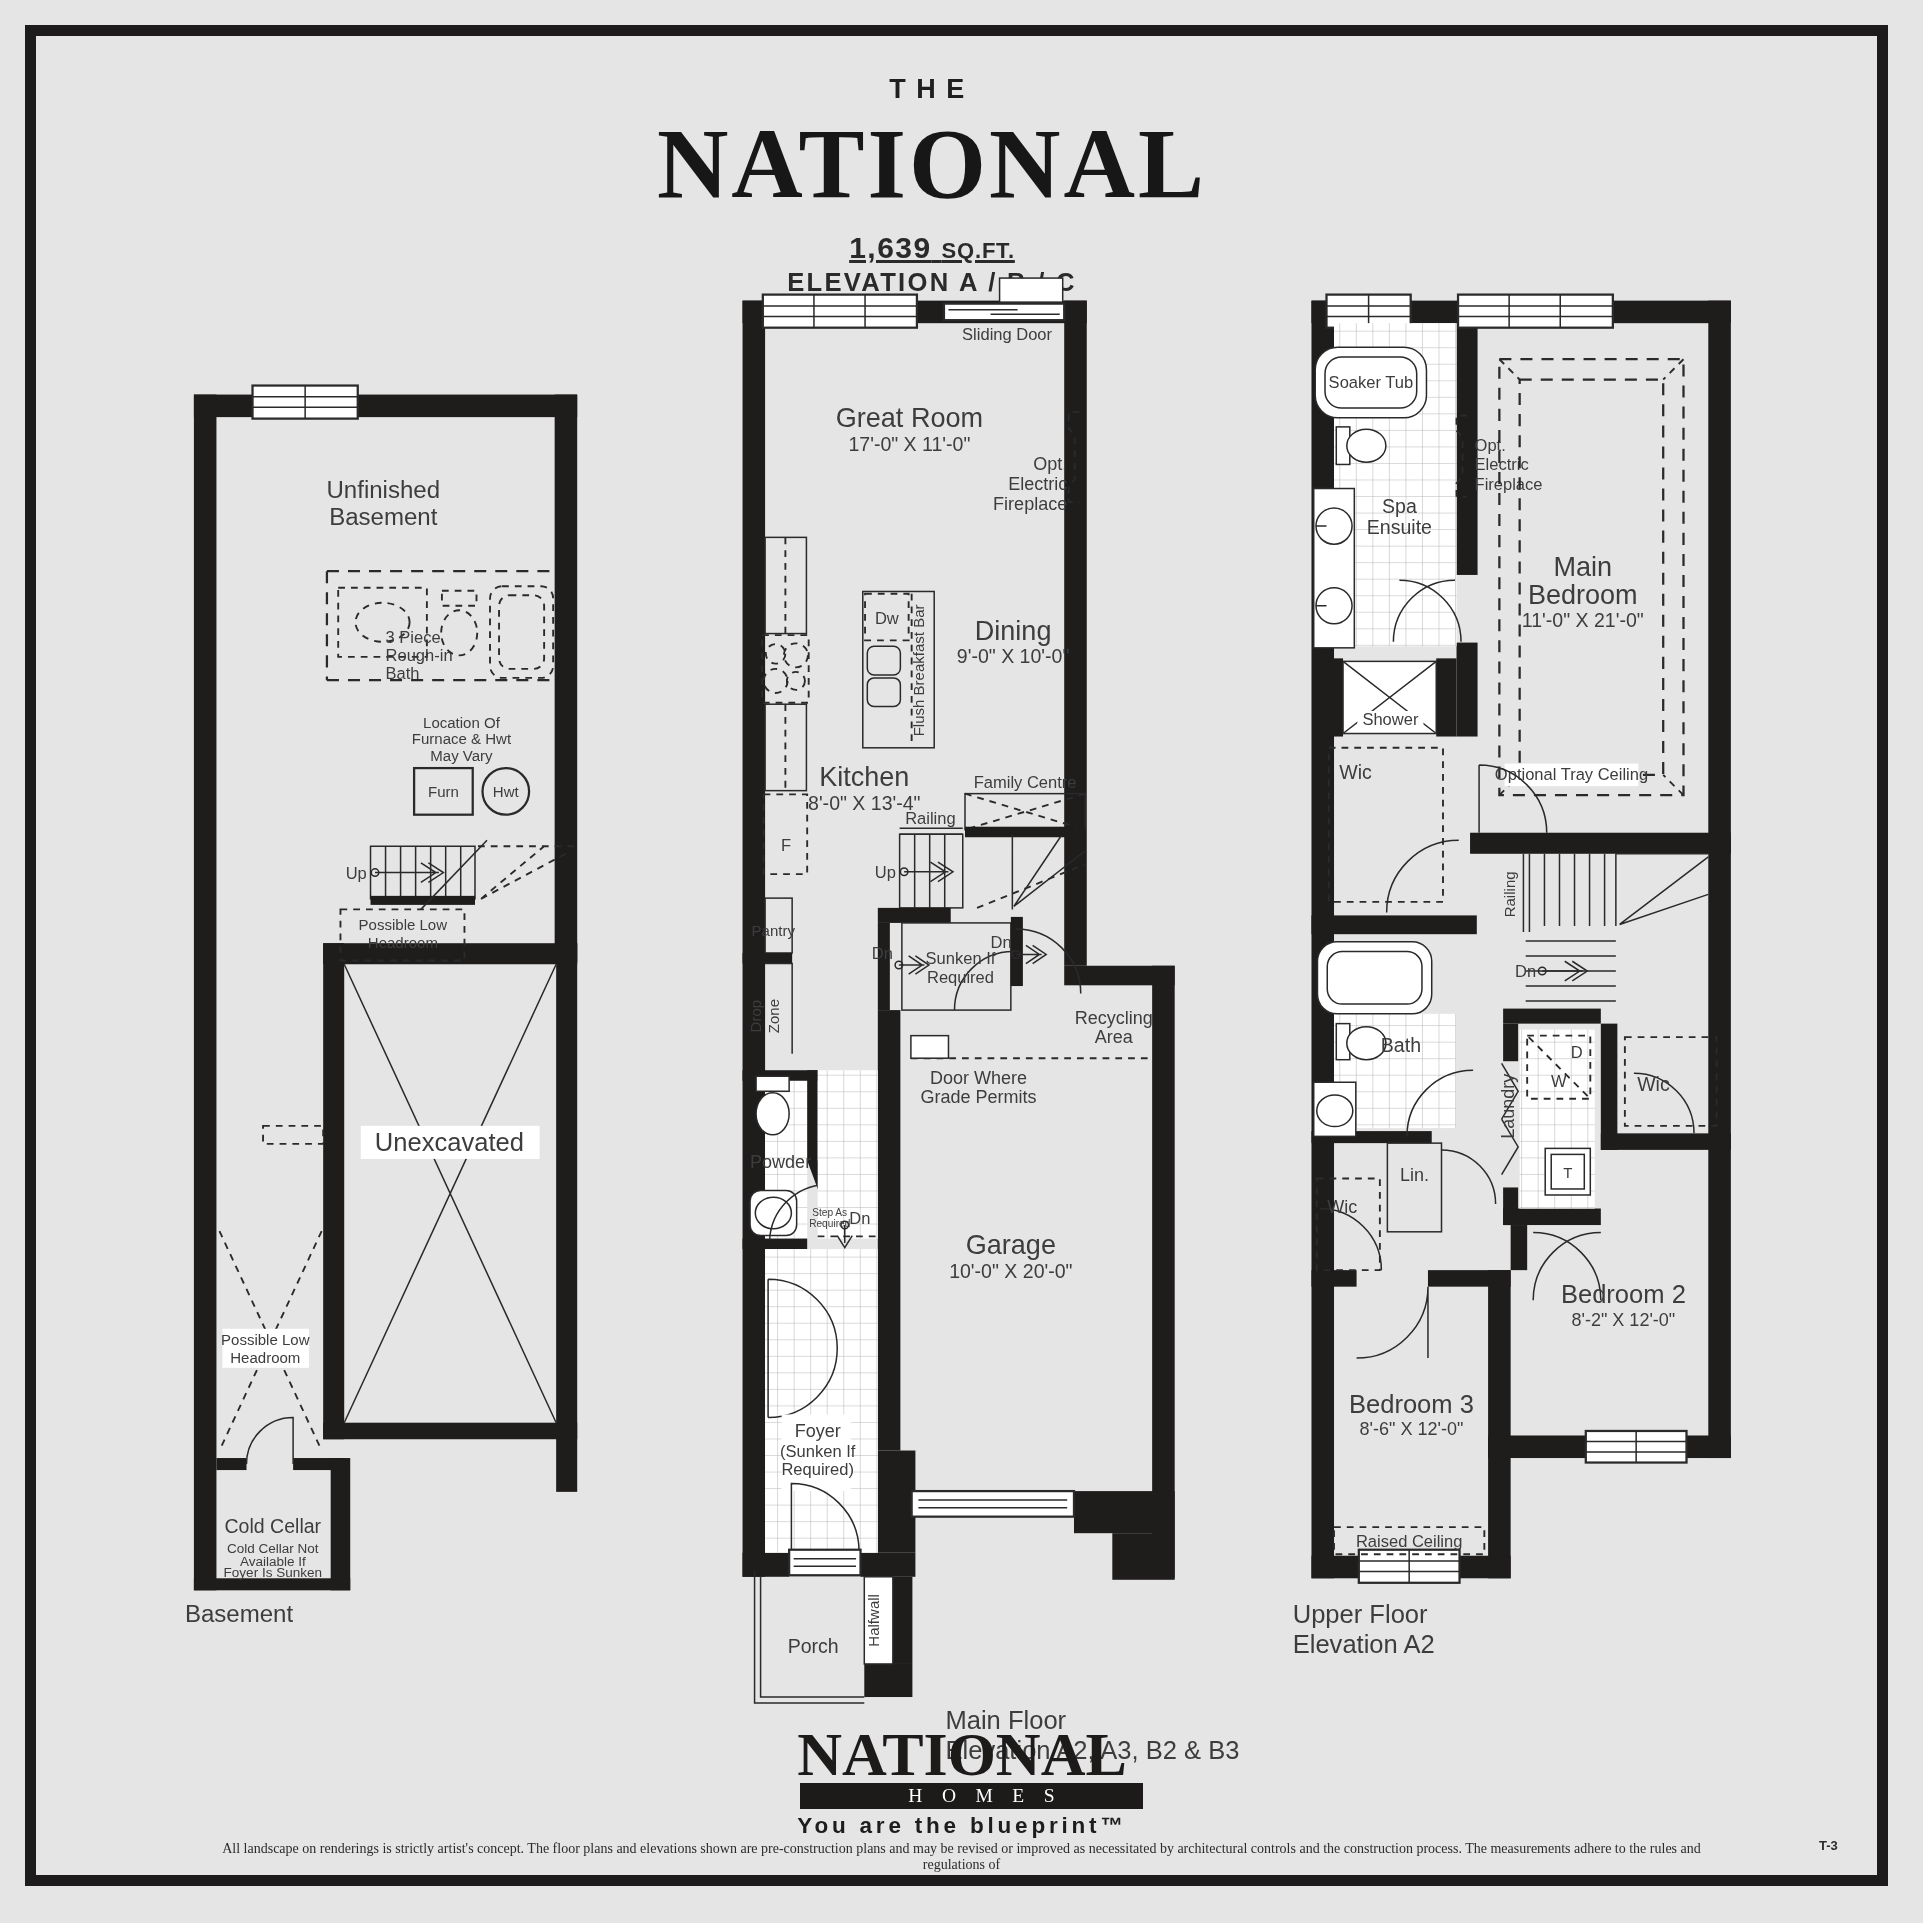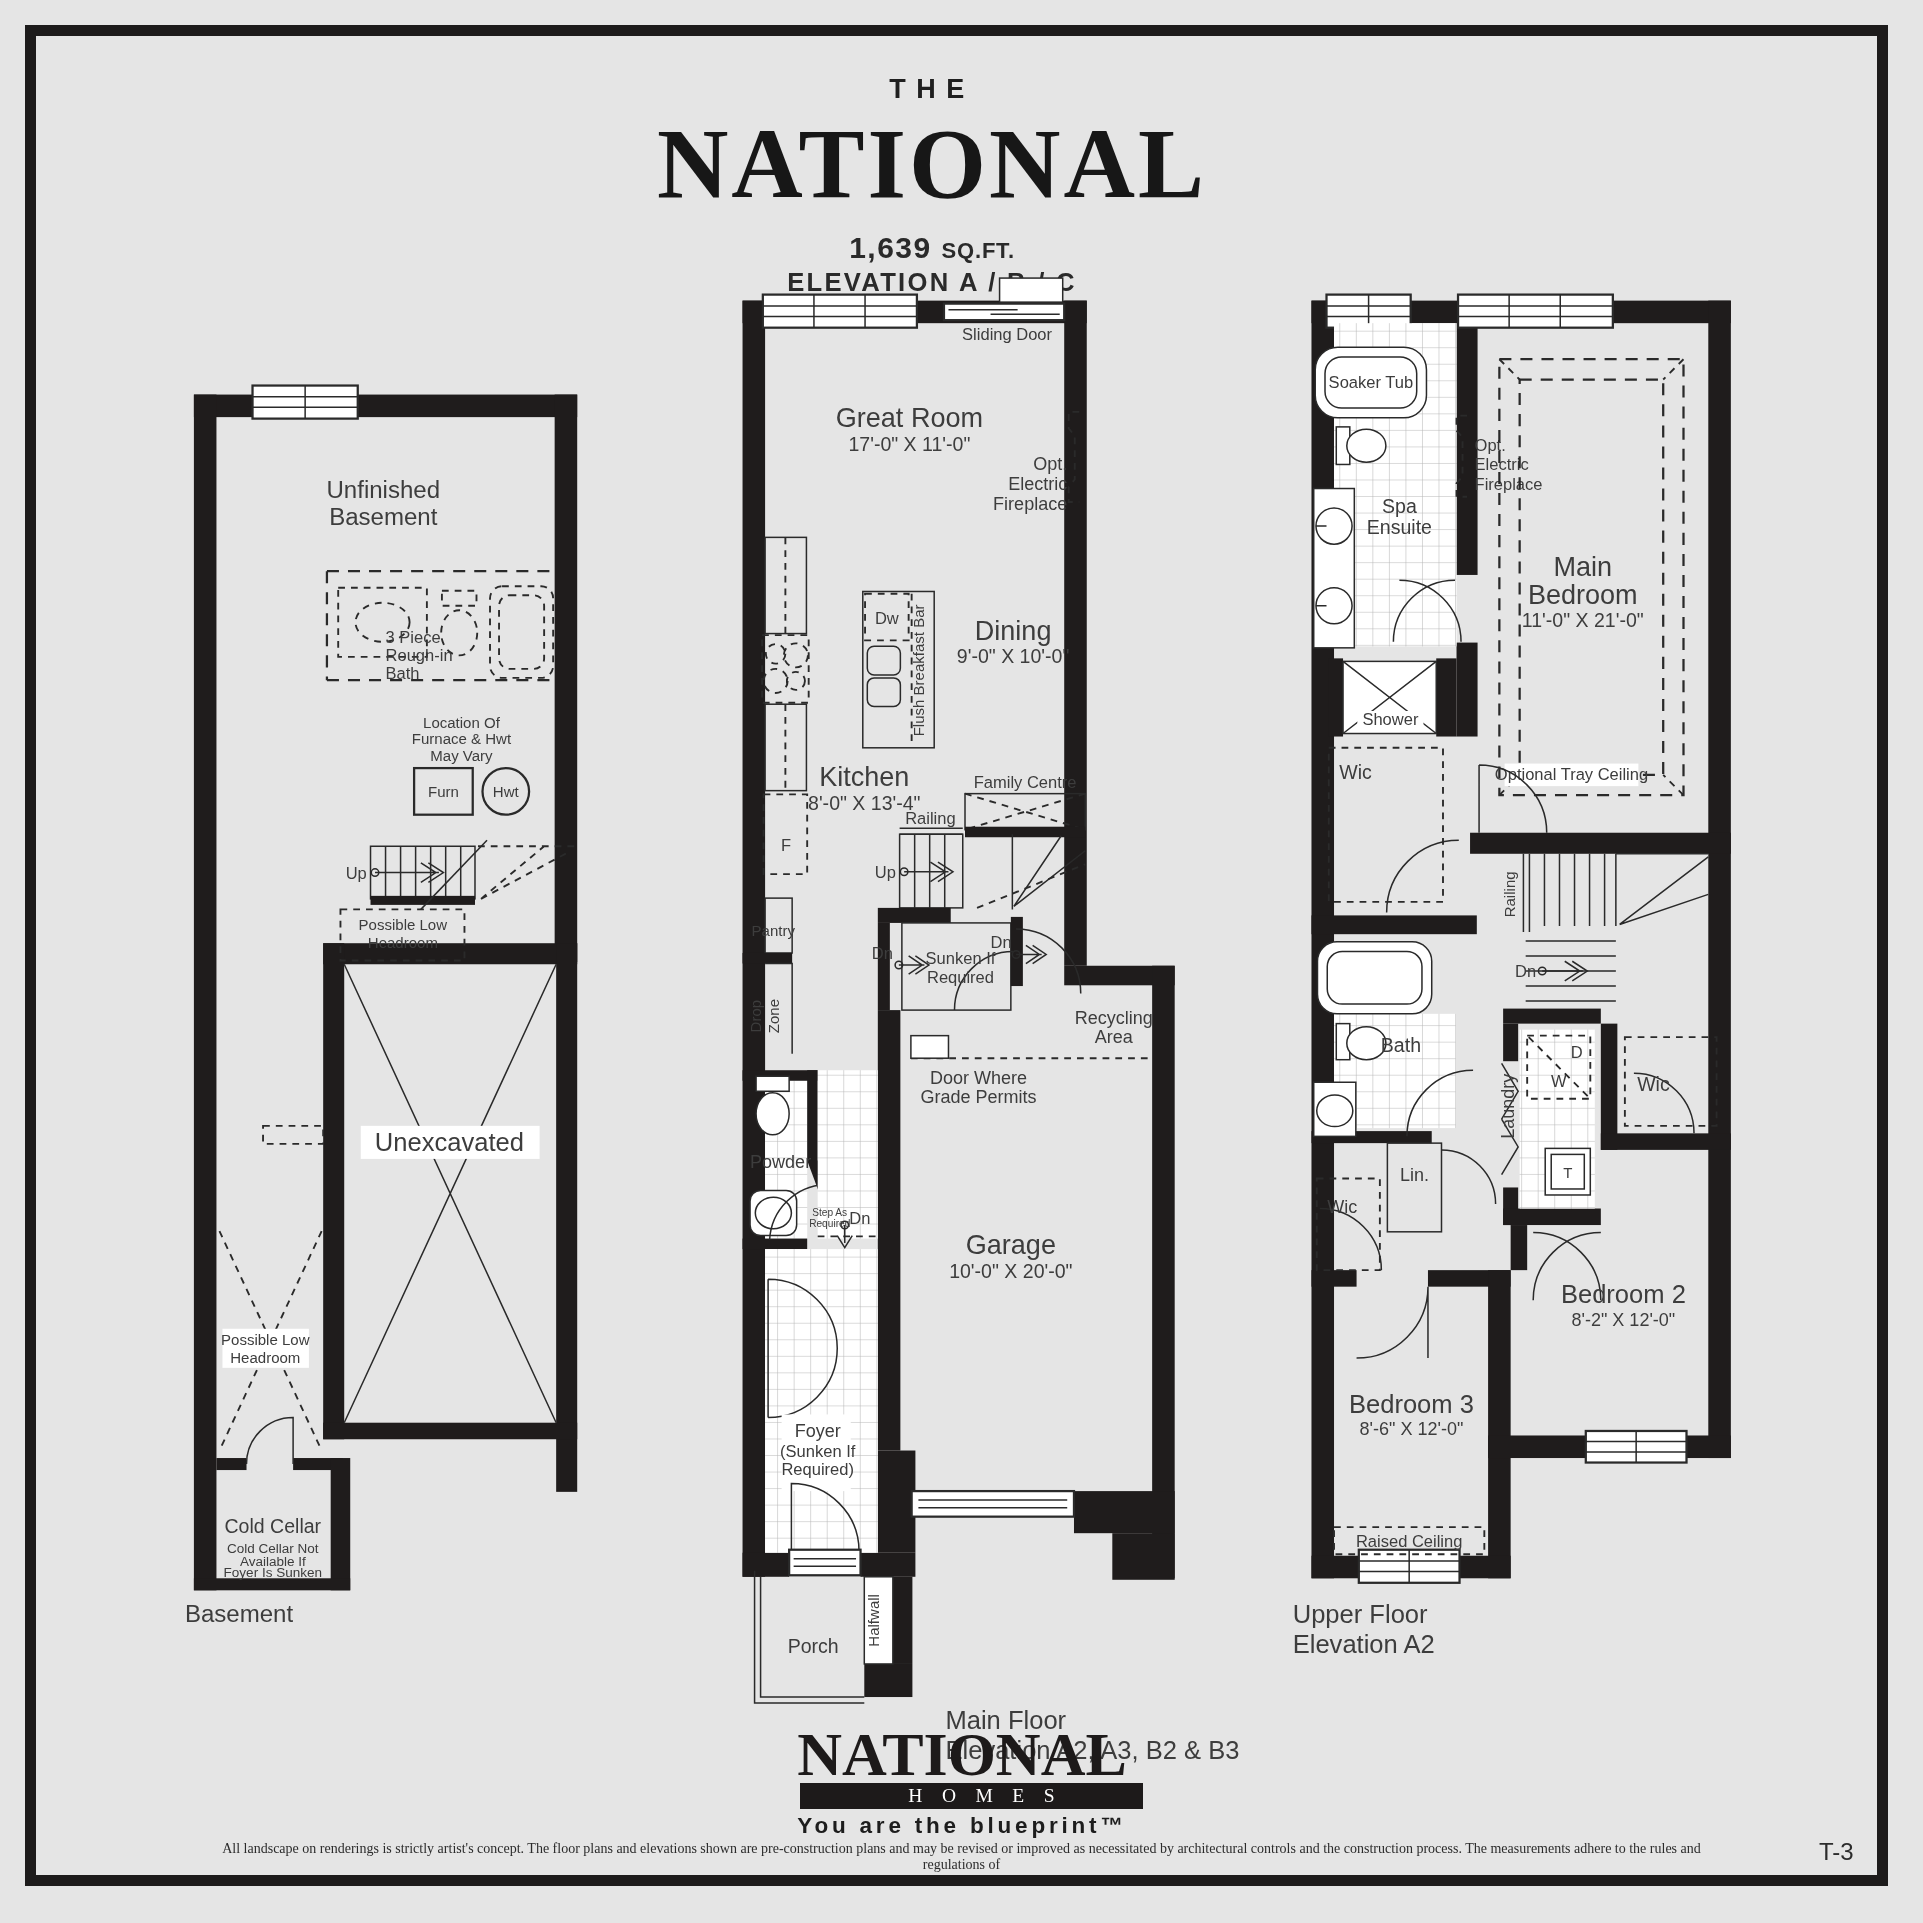--- a/index.html
+++ b/index.html
@@ -6,21 +6,21 @@
   #page{position:relative;width:1924px;height:1924px;background:#e5e5e5;overflow:hidden;
         font-family:"Liberation Sans",sans-serif;color:#3d3d3d;}
   #frame{position:absolute;left:25px;top:25px;width:1863px;height:1861px;
          border:11.3px solid #1d1b1b;box-sizing:border-box;}
   .abs{position:absolute;}
   .ctr{text-align:center;}
   .hdr{left:624px;width:616px;}
   #t-the{top:74px;font-size:27px;letter-spacing:10.5px;color:#1f1f1f;font-weight:600;}
   #t-name{top:107px;font-size:99px;font-family:"Liberation Serif",serif;font-weight:600;
           letter-spacing:3px;color:#171717;}
-  #t-sqft{top:231px;font-size:30px;font-weight:600;color:#2a2a2a;letter-spacing:1.5px;}
+  #t-sqft{top:231px;font-size:30px;font-weight:600;color:#2a2a2a;letter-spacing:1.5px;text-decoration:underline;}
   #t-sqft .unit{font-size:22px;letter-spacing:0.8px;}
   #t-elev{top:268px;font-size:25.6px;font-weight:600;letter-spacing:2.3px;color:#2a2a2a;}
   svg text{font-family:"Liberation Sans",sans-serif;fill:#3d3d3d;}
   .wall{fill:#1f1c1c;}
   .thin{fill:none;stroke:#2a2a2a;stroke-width:3;}
   .thin2{fill:none;stroke:#2a2a2a;stroke-width:2;}
   .dash{fill:none;stroke:#2a2a2a;stroke-width:3;stroke-dasharray:16 12;}
   .dashs{fill:none;stroke:#2a2a2a;stroke-width:2.5;stroke-dasharray:9 8;}
   .wfill{fill:#fff;}
   .ctrT{text-anchor:middle;}
@@ -32,21 +32,21 @@
   
   #logo-national{left:774px;width:376px;top:1719px;font-family:"Liberation Serif",serif;
       font-weight:700;font-size:62px;letter-spacing:0px;color:#1d1a1a;}
   #logo-bar{left:800px;width:323px;top:1783px;height:25.6px;background:#1d1a1a;
       color:#fff;font-family:"Liberation Serif",serif;font-size:19.5px;letter-spacing:19.5px;
       line-height:25.6px;text-indent:19.5px;padding-left:20px;}
   #logo-tag{left:774px;width:376px;top:1813px;font-size:22.5px;letter-spacing:3.8px;color:#1d1d1d;font-weight:700;}
   .disc{left:210px;width:1503px;font-family:"Liberation Serif",serif;font-size:14px;color:#2b2b2b;}
   #disc1{top:1841px;}
   #disc2{top:1858px;}
-  #sheetno{left:1819px;top:1838px;font-size:24px;color:#2c2c2c;font-weight:400;}
+  #sheetno{left:1819px;top:1838px;font-size:13px;color:#2c2c2c;font-weight:700;}
 </style>
 </head>
 <body>
 
 <div id="page">
   <div id="frame"></div>
 
   <div class="abs hdr ctr" id="t-the">THE</div>
   <div class="abs hdr ctr" id="t-name">NATIONAL</div>
   <div class="abs hdr ctr" id="t-sqft">

